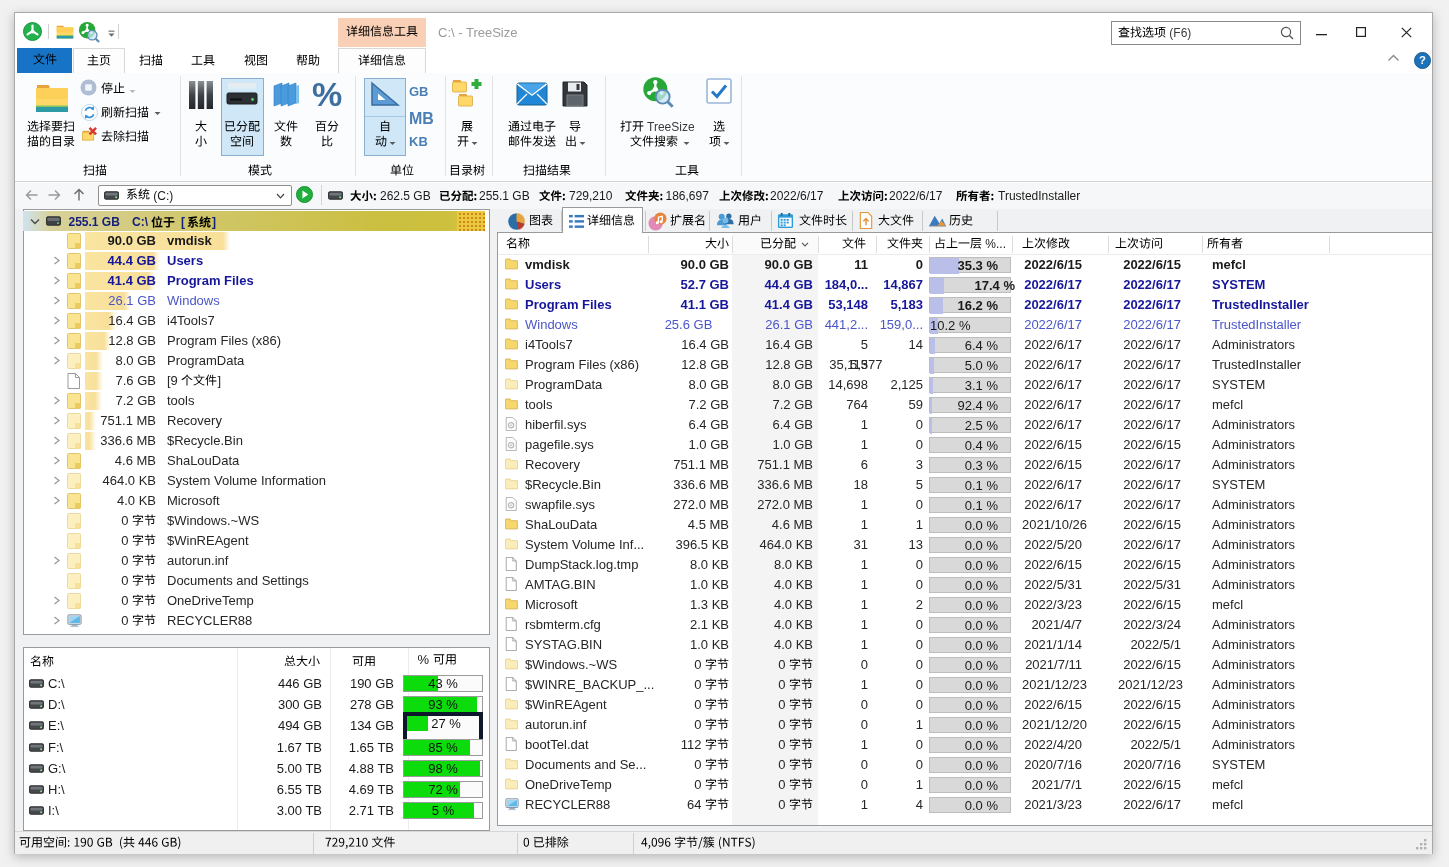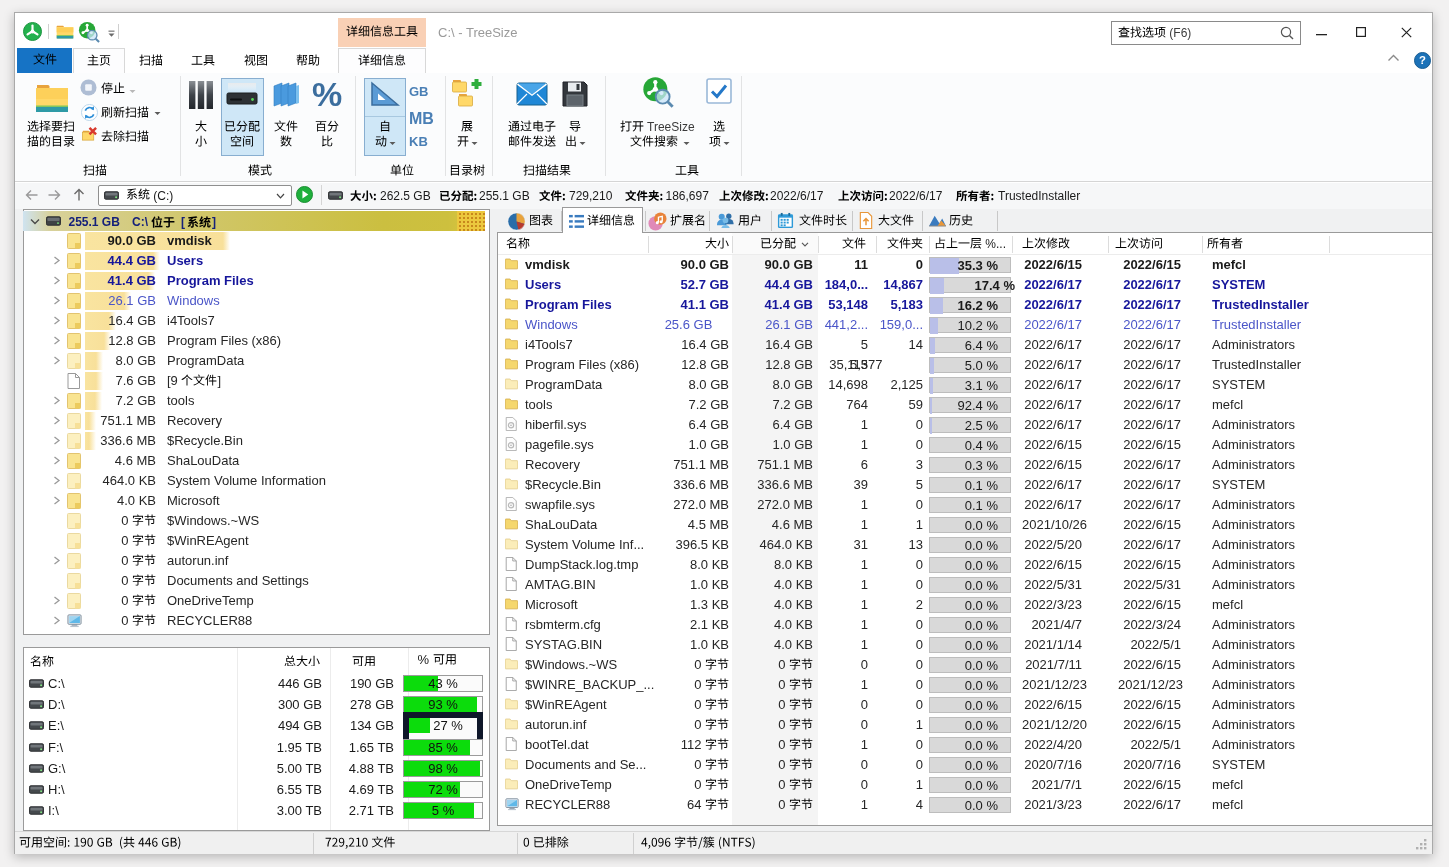--- a/index.html
+++ b/index.html
@@ -1052,31 +1052,31 @@
         <div class="ab" style="left:0;top:0;width:78px;height:15px;text-align:center;font-size:13px;line-height:15px;color:#111">93 %</div>
       </div>
       <div class="ab" style="left:5px;top:72px;line-height:0"><svg width="15" height="11" viewBox="0 0 16 11">
           <rect x="0.5" y="1.5" width="15" height="8" rx="1.5" fill="#45494d" stroke="#2a2c2e"></rect>
           <rect x="1.6" y="2.6" width="12.8" height="3" rx="1" fill="#71767b"></rect>
           <circle cx="12.9" cy="7.4" r="1" fill="#86ee86"></circle>
         </svg></div>
       <div class="ab" style="left:24px;top:67px;height:21px;font-size:13px;color:#1a1a1a;white-space:nowrap;line-height:21px">E:\</div>
       <div class="ab" style="left:210px;top:67px;width:88px;height:21px;font-size:13px;color:#1a1a1a;text-align:right;white-space:nowrap;line-height:21px">494 GB</div>
       <div class="ab" style="left:290px;top:67px;width:80px;height:21px;font-size:13px;color:#1a1a1a;text-align:right;white-space:nowrap;line-height:21px">134 GB</div>
-      <div class="ab" style="left:379px;top:64px;width:80px;height:33px;border:6px solid #0f172a;background:#fbfbfb">
+      <div class="ab" style="left:379px;top:64px;width:80px;height:33px;border:4px solid #0f172a;background:#fbfbfb">
         <div class="ab" style="left:0;top:0;width:21px;height:15px;background:#0cdc0c"></div>
         <div class="ab" style="left:0;top:0;width:78px;height:15px;text-align:center;font-size:13px;line-height:15px;color:#111">27 %</div>
       </div>
       <div class="ab" style="left:5px;top:94px;line-height:0"><svg width="15" height="11" viewBox="0 0 16 11">
           <rect x="0.5" y="1.5" width="15" height="8" rx="1.5" fill="#45494d" stroke="#2a2c2e"></rect>
           <rect x="1.6" y="2.6" width="12.8" height="3" rx="1" fill="#71767b"></rect>
           <circle cx="12.9" cy="7.4" r="1" fill="#86ee86"></circle>
         </svg></div>
       <div class="ab" style="left:24px;top:89px;height:21px;font-size:13px;color:#1a1a1a;white-space:nowrap;line-height:21px">F:\</div>
-      <div class="ab" style="left:210px;top:89px;width:88px;height:21px;font-size:13px;color:#1a1a1a;text-align:right;white-space:nowrap;line-height:21px">1.95 TB</div>
+      <div class="ab" style="left:210px;top:89px;width:88px;height:21px;font-size:13px;color:#1a1a1a;text-align:right;white-space:nowrap;line-height:21px">1.67 TB</div>
       <div class="ab" style="left:290px;top:89px;width:80px;height:21px;font-size:13px;color:#1a1a1a;text-align:right;white-space:nowrap;line-height:21px">1.65 TB</div>
       <div class="ab" style="left:379px;top:91px;width:80px;height:17px;border:1px solid #9b9b9b;background:#fbfbfb">
         <div class="ab" style="left:0;top:0;width:66px;height:15px;background:#0cdc0c"></div>
         <div class="ab" style="left:0;top:0;width:78px;height:15px;text-align:center;font-size:13px;line-height:15px;color:#111">85 %</div>
       </div>
       <div class="ab" style="left:5px;top:115px;line-height:0"><svg width="15" height="11" viewBox="0 0 16 11">
           <rect x="0.5" y="1.5" width="15" height="8" rx="1.5" fill="#45494d" stroke="#2a2c2e"></rect>
           <rect x="1.6" y="2.6" width="12.8" height="3" rx="1" fill="#71767b"></rect>
           <circle cx="12.9" cy="7.4" r="1" fill="#86ee86"></circle>
         </svg></div>
@@ -1357,21 +1357,21 @@
       <div class="ab" style="left:7px;top:84px;line-height:0"><svg width="13" height="13" viewBox="0 0 16 16">
           <path d="M1 2.5 h5.2 l1.6 2 H15 a.6.6 0 0 1 .6.6 V14 a.6.6 0 0 1-.6.6 H1 a.6.6 0 0 1-.6-.6 V3 a.6.6 0 0 1 .6-.5z" fill="#f5d76e" stroke="#d4ac48" stroke-width="1"></path>
         </svg></div>
       <div class="ab" style="left:27px;top:82px;height:20px;font-size:13px;color:#4a55c8;white-space:nowrap;line-height:20px">Windows</div>
       <div class="ab" style="left:150px;top:82px;width:81px;height:20px;font-size:13px;color:#4a55c8;text-align:center;white-space:nowrap;line-height:20px">25.6 GB</div>
       <div class="ab" style="left:234px;top:82px;width:81px;height:20px;font-size:13px;color:#4a55c8;text-align:right;white-space:nowrap;line-height:20px">26.1 GB</div>
       <div class="ab" style="left:290px;top:82px;width:80px;height:20px;font-size:13px;color:#4a55c8;text-align:right;white-space:nowrap;line-height:20px">441,2...</div>
       <div class="ab" style="left:352px;top:82px;width:73px;height:20px;font-size:13px;color:#4a55c8;text-align:right;white-space:nowrap;line-height:20px">159,0...</div>
       <div class="ab" style="left:431px;top:84px;width:82px;height:16px;background:#d9d9d9;border:1px solid #bdbdbd">
         <div class="ab" style="left:0;top:0;width:8px;height:16px;background:#b9bfe8"></div>
-        <div class="ab" style="left:0;top:0;width:68px;height:16px;text-align:right;font-size:13px;line-height:16px;color:#1a1a1a;">10.2 %</div>
+        <div class="ab" style="left:0;top:0;width:68px;height:16px;font-size:13px;line-height:16px;color:#1a1a1a;">10.2 %</div>
       </div>
       <div class="ab" style="left:524px;top:82px;width:60px;height:20px;font-size:13px;color:#4a55c8;text-align:right;white-space:nowrap;line-height:20px">2022/6/17</div>
       <div class="ab" style="left:620px;top:82px;width:63px;height:20px;font-size:13px;color:#4a55c8;text-align:right;white-space:nowrap;line-height:20px">2022/6/17</div>
       <div class="ab" style="left:714px;top:82px;height:20px;font-size:13px;color:#4a55c8;white-space:nowrap;line-height:20px">TrustedInstaller</div>
       <div class="ab" style="left:7px;top:104px;line-height:0"><svg width="13" height="13" viewBox="0 0 16 16">
           <path d="M1 2.5 h5.2 l1.6 2 H15 a.6.6 0 0 1 .6.6 V14 a.6.6 0 0 1-.6.6 H1 a.6.6 0 0 1-.6-.6 V3 a.6.6 0 0 1 .6-.5z" fill="#f5d76e" stroke="#d4ac48" stroke-width="1"></path>
         </svg></div>
       <div class="ab" style="left:27px;top:102px;height:20px;font-size:13px;color:#262626;white-space:nowrap;line-height:20px">i4Tools7</div>
       <div class="ab" style="left:150px;top:102px;width:81px;height:20px;font-size:13px;color:#262626;text-align:right;white-space:nowrap;line-height:20px">16.4 GB</div>
       <div class="ab" style="left:234px;top:102px;width:81px;height:20px;font-size:13px;color:#262626;text-align:right;white-space:nowrap;line-height:20px">16.4 GB</div>
@@ -1477,21 +1477,21 @@
       </div>
       <div class="ab" style="left:524px;top:222px;width:60px;height:20px;font-size:13px;color:#262626;text-align:right;white-space:nowrap;line-height:20px">2022/6/15</div>
       <div class="ab" style="left:620px;top:222px;width:63px;height:20px;font-size:13px;color:#262626;text-align:right;white-space:nowrap;line-height:20px">2022/6/17</div>
       <div class="ab" style="left:714px;top:222px;height:20px;font-size:13px;color:#262626;white-space:nowrap;line-height:20px">Administrators</div>
       <div class="ab" style="left:7px;top:244px;line-height:0"><svg width="13" height="13" viewBox="0 0 16 16">
           <path d="M1 2.5 h5.2 l1.6 2 H15 a.6.6 0 0 1 .6.6 V14 a.6.6 0 0 1-.6.6 H1 a.6.6 0 0 1-.6-.6 V3 a.6.6 0 0 1 .6-.5z" fill="#fbedb9" stroke="#e3cd8a" stroke-width="1"></path>
         </svg></div>
       <div class="ab" style="left:27px;top:242px;height:20px;font-size:13px;color:#262626;white-space:nowrap;line-height:20px">$Recycle.Bin</div>
       <div class="ab" style="left:150px;top:242px;width:81px;height:20px;font-size:13px;color:#262626;text-align:right;white-space:nowrap;line-height:20px">336.6 MB</div>
       <div class="ab" style="left:234px;top:242px;width:81px;height:20px;font-size:13px;color:#262626;text-align:right;white-space:nowrap;line-height:20px">336.6 MB</div>
-      <div class="ab" style="left:290px;top:242px;width:80px;height:20px;font-size:13px;color:#262626;text-align:right;white-space:nowrap;line-height:20px">39</div>
+      <div class="ab" style="left:290px;top:242px;width:80px;height:20px;font-size:13px;color:#262626;text-align:right;white-space:nowrap;line-height:20px">18</div>
       <div class="ab" style="left:352px;top:242px;width:73px;height:20px;font-size:13px;color:#262626;text-align:right;white-space:nowrap;line-height:20px">5</div>
       <div class="ab" style="left:431px;top:244px;width:82px;height:16px;background:#d9d9d9;border:1px solid #bdbdbd">
         <div class="ab" style="left:0;top:0;width:0px;height:16px;background:#b9bfe8"></div>
         <div class="ab" style="left:0;top:0;width:68px;height:16px;text-align:right;font-size:13px;line-height:16px;color:#1a1a1a;">0.1 %</div>
       </div>
       <div class="ab" style="left:524px;top:242px;width:60px;height:20px;font-size:13px;color:#262626;text-align:right;white-space:nowrap;line-height:20px">2022/6/17</div>
       <div class="ab" style="left:620px;top:242px;width:63px;height:20px;font-size:13px;color:#262626;text-align:right;white-space:nowrap;line-height:20px">2022/6/17</div>
       <div class="ab" style="left:714px;top:242px;height:20px;font-size:13px;color:#262626;white-space:nowrap;line-height:20px">SYSTEM</div>
       <div class="ab" style="left:7px;top:264px;line-height:0"><svg width="12" height="14" viewBox="0 0 13 16">
           <path d="M1 .5 h7.5 L12.5 4.5 V15.5 H1z" fill="#fdfdfd" stroke="#ababab" stroke-width="1"></path>

